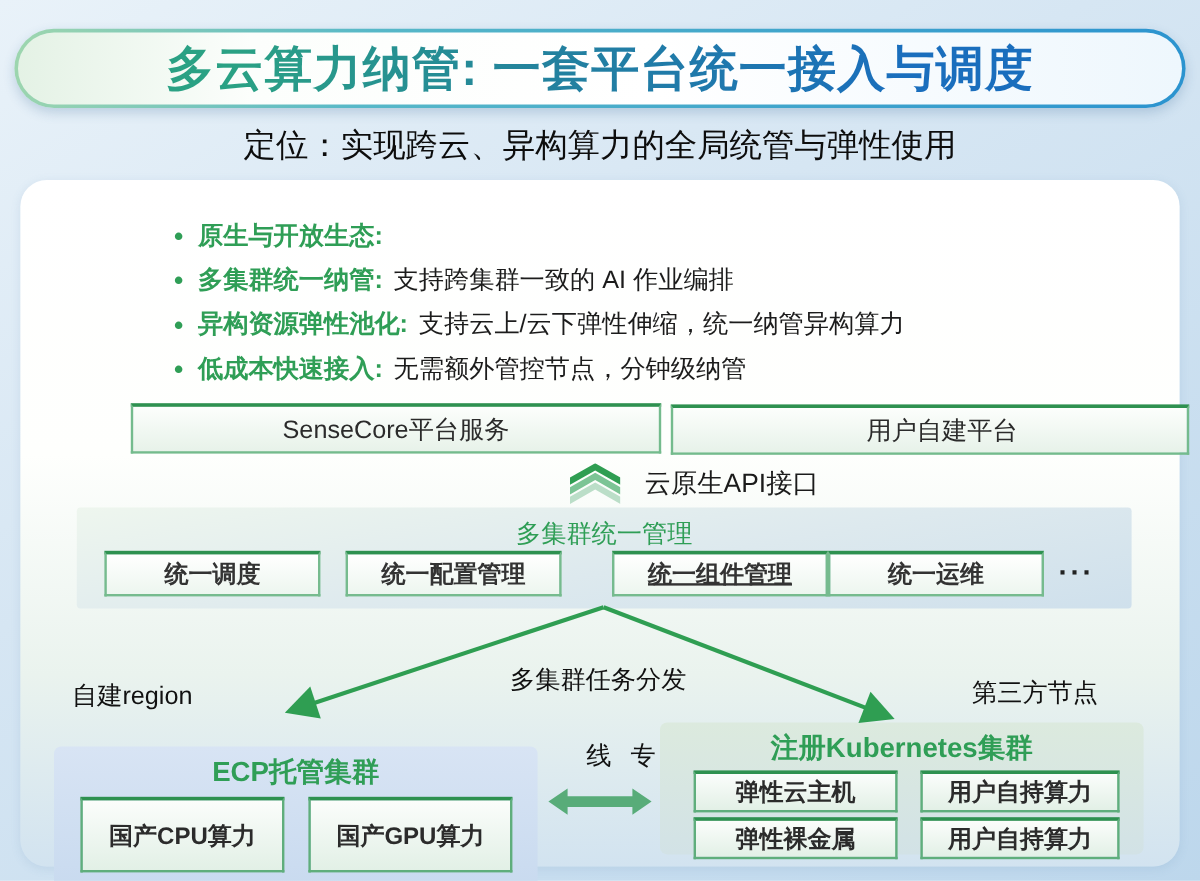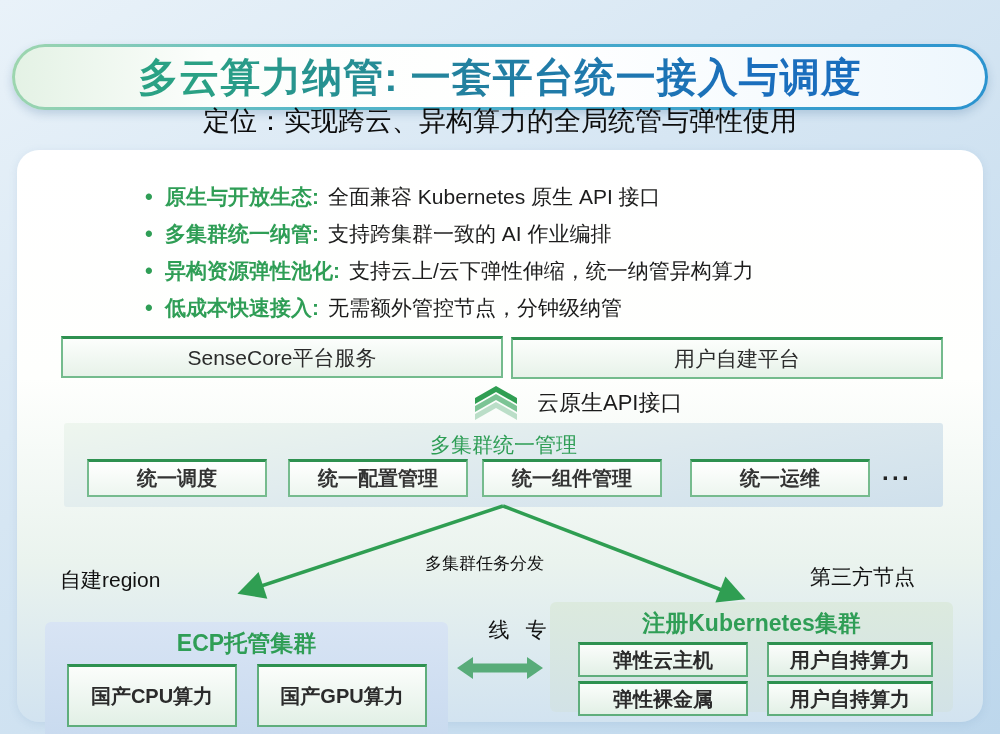--- a/index.html
+++ b/index.html
@@ -8,21 +8,20 @@
     font-family:"Liberation Sans","DejaVu Sans",sans-serif;
     background:linear-gradient(150deg,#e9f2f9 0%,#d6e6f3 40%,#bdd7ec 100%);
     position:relative; overflow:hidden;
   }
   
   .banner {
     position:absolute; left:12px; top:24px; width:976px; height:66px;
     border-radius:33px; padding:3px;
     background:linear-gradient(100deg,#9ed6ae 0%,#57b8c8 30%,#2b93cf 100%);
     box-shadow:0 4px 10px rgba(40,90,140,.22);
-    margin-top:20px;
   }
   .banner-inner {
     width:100%; height:100%; border-radius:30px;
     background:linear-gradient(90deg,#e4f2e5 0%,#fcfefc 20%,#ffffff 55%,#eef7fd 100%);
     display:flex; align-items:center; justify-content:center;
   }
   .banner-title {
     font-size:40px; font-weight:bold; letter-spacing:1px;
     background:linear-gradient(90deg,#2aa184 8%,#23819f 45%,#1a6ebd 85%);
     -webkit-background-clip:text; background-clip:text; color:transparent;
@@ -42,44 +41,44 @@
   
   .features { position:absolute; left:128px; top:28px; }
   .feature { display:flex; align-items:center; line-height:37px; font-size:21px; color:#1c1c1c; }
   .dot { color:#2f9e56; font-size:22px; width:20px; font-weight:bold; }
   .feature-label { color:#2f9e56; font-weight:bold; margin-right:9px; }
   
   .gbox {
     position:absolute; display:flex; align-items:center; justify-content:center;
     background:linear-gradient(180deg,#fcfefc 0%,#e7f2e9 100%);
     border:2px solid #74bb8d; border-top:3px solid #2e9150;
-    font-size:21px; color:#2b2b2b;
+    font-size:21px; color:#2b2b2b;margin-left:48px;
   }
   .platform1 { left:44px; top:186px; width:442px; height:42px; }
   .platform2 { left:494px; top:187px; width:432px; height:42px;padding-left:20px; }
   
   .api-row { position:absolute; left:458px; top:236px; display:flex; align-items:center; gap:20px; }
   .api-label { font-size:22px; color:#1b1b1b; }
   
   .mgmt {
     position:absolute; left:47px; top:273px; width:879px; height:84px; border-radius:3px;
     background:linear-gradient(170deg,#eef6ee 0%,#dde9ee 55%,#cfe0ec 100%);
   }
   .mgmt-title { text-align:center; padding-top:8px; font-size:21px; font-weight:normal; color:#2f9e56; }
   .module {
     position:absolute; top:36px; width:180px; height:38px;
     display:flex; align-items:center; justify-content:center;
     background:linear-gradient(180deg,#ffffff 0%,#edf6ef 100%);
     border:2px solid #76bb8e; border-top:3px solid #2e9150;
     font-size:20px; color:#333; font-weight:600;
   }
-  .m1{left:23px;} .m2{left:224px;} .m3{left:418px;} .m4{left:626px;font-family:Liberation Mono, monospace;}
+  .m1{left:23px;} .m2{left:224px;} .m3{left:446px;text-decoration:underline;} .m4{left:626px;font-family:Liberation Mono, monospace;}
   .ellipsis { position:absolute; left:818px; top:36px; font-size:24px; font-weight:bold; color:#222; letter-spacing:2px; line-height:38px; }
   
-  .dispatch-label { position:absolute; left:408px; top:402px; font-size:17px; color:#111; }
+  .dispatch-label { position:absolute; left:408px; top:402px; font-size:21px; color:#111; }
   .region-left    { position:absolute; left:43px;  top:416px; font-size:21px; color:#111; }
   .region-right   { position:absolute; left:793px; top:413px; font-size:21px; color:#111; }
   
   .cluster { position:absolute; border-radius:6px; }
   .cluster-ecp {
     left:28px; top:472px; width:403px; height:122px;
     background:linear-gradient(180deg,#d8e4f4 0%,#c8daef 100%);
   }
   .cluster-k8s {
     left:533px; top:452px; width:403px; height:110px;
@@ -112,21 +111,20 @@
 </div>
 
 <div class="subtitle">定位：实现跨云、异构算力的全局统管与弹性使用</div>
 
 <div class="card">
 
   <div class="features">
     <div class="feature">
       <span class="dot">•</span>
       <span class="feature-label">原生与开放生态:</span>
-      <span class="feature-text">全面兼容 Kubernetes 原生 API 接口</span>
     </div>
     <div class="feature">
       <span class="dot">•</span>
       <span class="feature-label">多集群统一纳管:</span>
       <span class="feature-text">支持跨集群一致的 AI 作业编排</span>
     </div>
     <div class="feature">
       <span class="dot">•</span>
       <span class="feature-label">异构资源弹性池化:</span>
       <span class="feature-text">支持云上/云下弹性伸缩，统一纳管异构算力</span>

